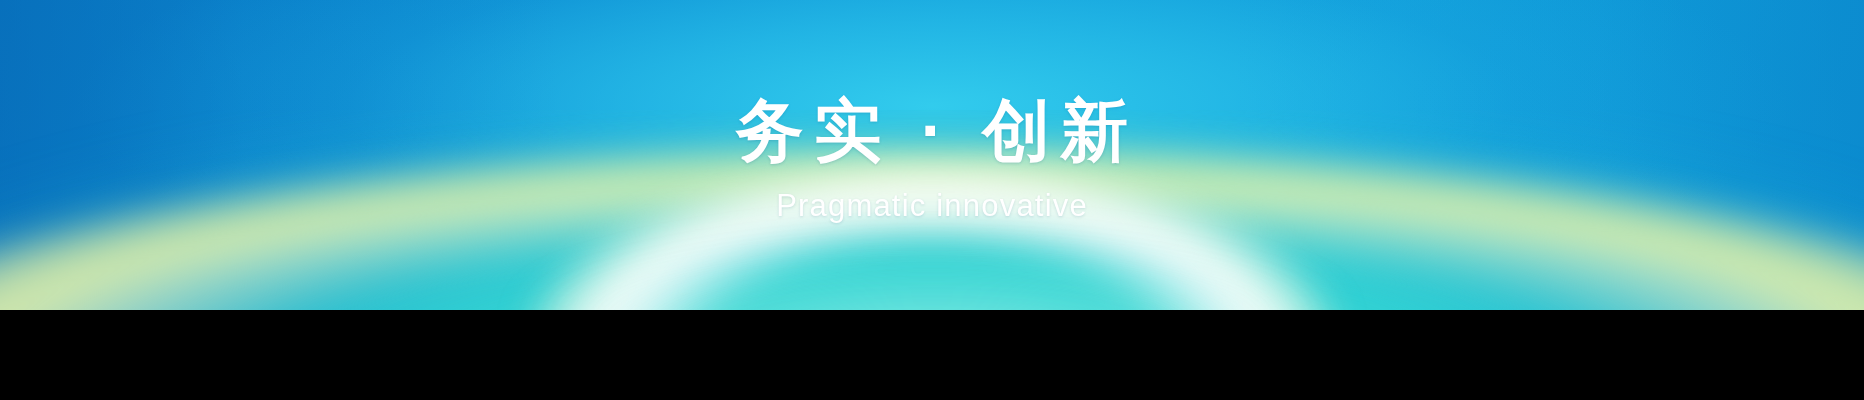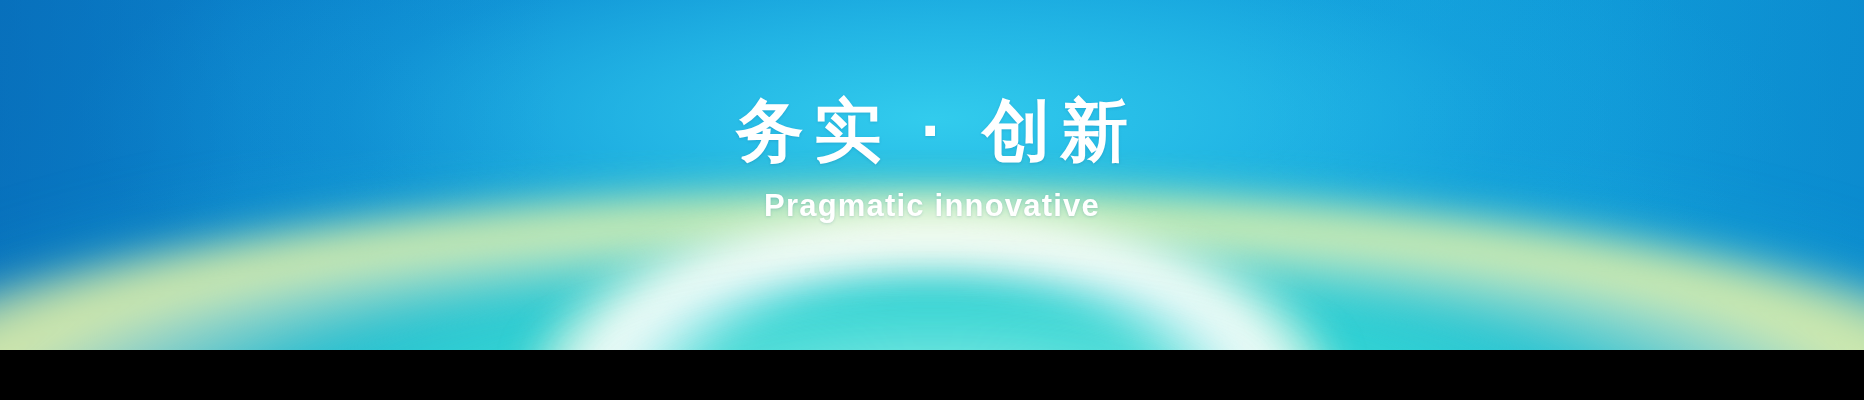--- a/index.html
+++ b/index.html
@@ -4,21 +4,21 @@
 <style>
   html, body {
     margin: 0;
     padding: 0;
     background: #000;
   }
 
   .banner {
     position: relative;
     width: 1864px;
-    height: 350px;
+    height: 310px;
     overflow: hidden;
     font-family: "Liberation Sans", "DejaVu Sans", sans-serif;
     background: #0f9bd8;
   }
 
   
 
   
   .bg-base {
     position: absolute;
@@ -170,21 +170,21 @@
     letter-spacing: 10px;
     text-indent: 10px;
     white-space: nowrap;
     text-shadow: 0 1px 3px rgba(0, 72, 120, 0.18);
   }
 
   .subtitle {
     margin-top: 26px;
     color: #ffffff;
     font-size: 31px;
-    font-weight: 700;
+    font-weight: 400;
     line-height: 1;
     letter-spacing: 1.2px;
     white-space: nowrap;
     text-shadow: 0 1px 3px rgba(0, 72, 120, 0.16);
   }
 </style>
 </head>
 <body>
 
 <div class="banner">

